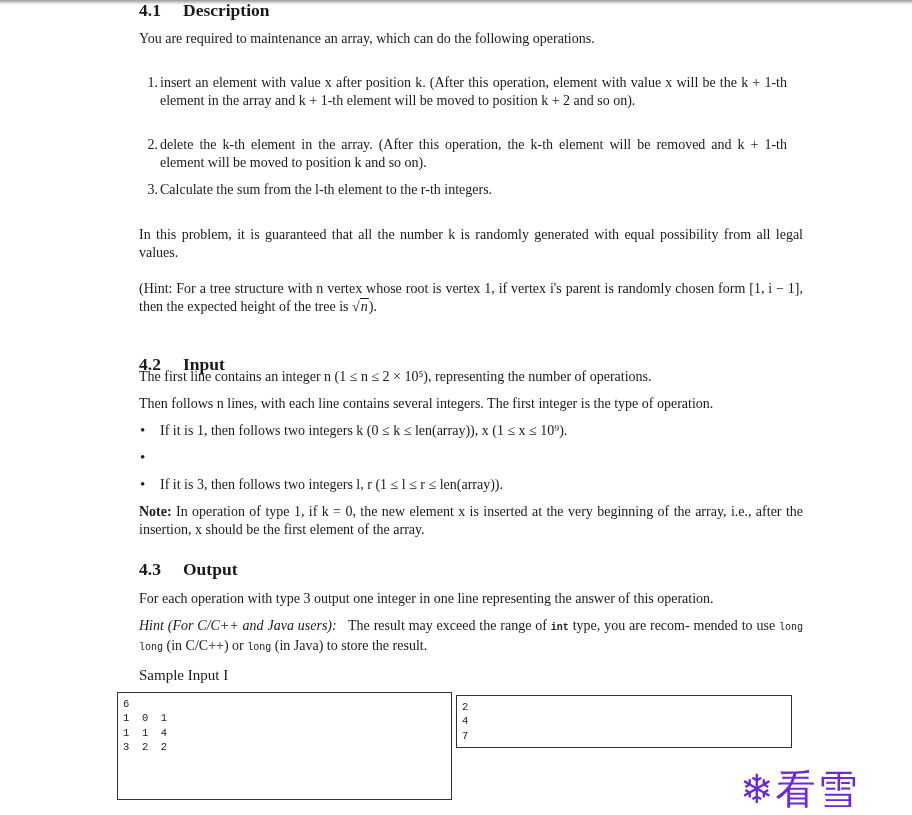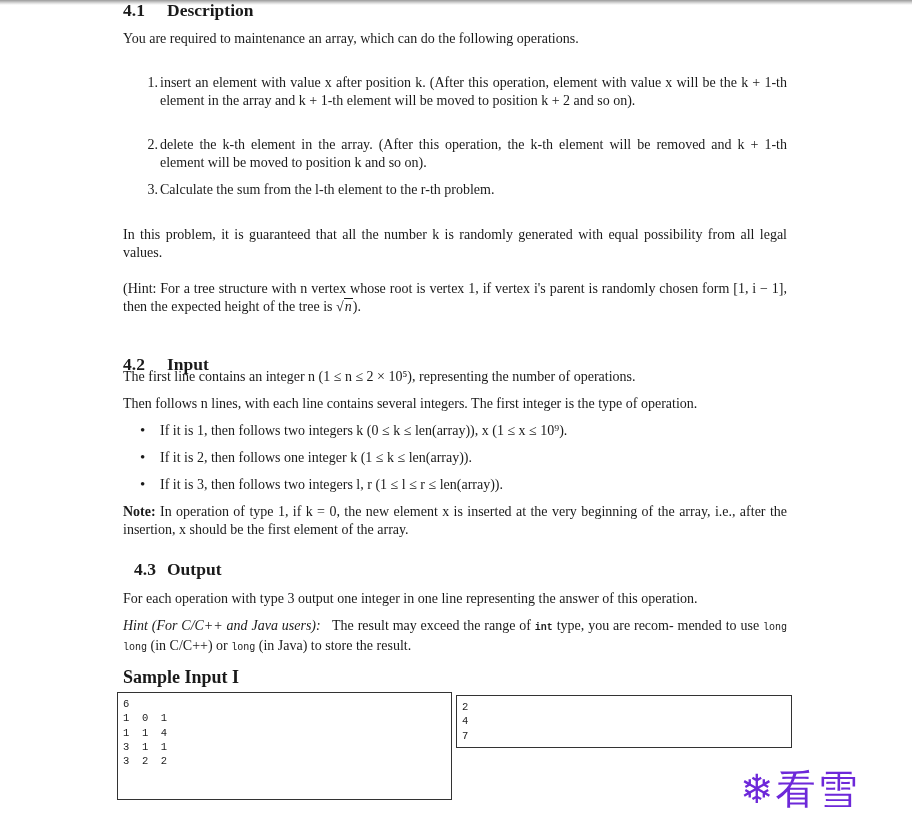--- a/index.html
+++ b/index.html
@@ -6,37 +6,37 @@
   body {
     width: 912px; height: 815px; overflow: hidden; position: relative;
     background: #ffffff; color: #1a1a1a;
     font-family: "Liberation Serif", "DejaVu Serif", serif;
   }
   .topshadow {
     position: absolute; left: 0; top: 0; width: 912px; height: 5px;
     background: linear-gradient(#9a9a9a, #dcdcdc 60%, #ffffff);
   }
   .page { position: absolute; left: 123px; top: 0; width: 664px; }
-  .abs { position: absolute; }
+  .abs { position: absolute; margin-left: 16px; }
   .sec-title {
     font-weight: bold; font-size: 17.5px; white-space: nowrap;
   }
   .sec-title .num { display: inline-block; width: 44px; }
   .p { font-size: 14px; line-height: 18px; text-align: justify; }
   .p.one { white-space: nowrap; }
   i, .m { font-style: italic; }
   .tt { font-family: "Liberation Mono", "DejaVu Sans Mono", monospace; font-size: 10px; }
   .b { font-weight: bold; }
   .enum { position: absolute; left: 19px; width: 645px; font-size: 14px; line-height: 18px; text-align: justify; }
   .enum .lbl { position: absolute; left: 0; width: 16px; text-align: right; }
   .enum .body { margin-left: 18px; }
   .bullet { position: absolute; left: 20px; font-size: 14px; line-height: 18px; white-space: nowrap; }
   .bullet .dot { position: absolute; left: -3px; top: -1px; font-size: 15px; }
   .bullet .txt { margin-left: 17px; font-family: Liberation Serif, serif; }
-  .sample-title { font-weight: bold; font-size: 18px; white-space: nowrap; }
+  .sample-title { font-weight: normal; font-size: 15px; white-space: nowrap; }
   .box {
     position: absolute; border: 1.3px solid #333; background: #fff;
     font-family: "Liberation Mono", "DejaVu Sans Mono", monospace;
     font-size: 10.5px; line-height: 14.3px; color: #222; padding: 4px 0 0 5px; box-sizing: border-box;
     white-space: pre;
   }
   .sqrt { display:inline-block; position: relative; }
   .sqrt .bar { border-top: 1px solid #1a1a1a; padding: 0 1px; font-style: italic; }
   .watermark {
     position: absolute; left: 740px; top: 762px; font-family: "DejaVu Sans", sans-serif;
@@ -58,65 +58,64 @@
   <div class="enum" style="top:74px;">
     <span class="lbl">1.</span>
     <div class="body">insert an element with value x after position k. (After this operation, element with value x will be the k + 1-th element in the array and k + 1-th element will be moved to position k + 2 and so on).</div>
   </div>
   <div class="enum" style="top:136px;">
     <span class="lbl">2.</span>
     <div class="body">delete the k-th element in the array. (After this operation, the k-th element will be removed and k + 1-th element will be moved to position k and so on).</div>
   </div>
   <div class="enum" style="top:181px;">
     <span class="lbl">3.</span>
-    <div class="body">Calculate the sum from the l-th element to the r-th problem.</div>
+    <div class="body">Calculate the sum from the l-th element to the r-th integers.</div>
   </div>
 
   <div class="abs p" style="top:226px; width:664px;">In this problem, it is guaranteed that all the number k is randomly generated with equal possibility from all legal values.</div>
 
   <div class="abs p" style="top:280px; width:664px;">
     <span>(Hint: For a tree structure with n vertex whose root is vertex 1, if vertex i's parent is randomly chosen form [1, i − 1], then the expected height of the tree is </span><span class="sqrt">√<span class="bar">n</span></span><span>).</span>
   </div>
 
   <div class="abs sec-title" style="top:354px;">
     <span class="num">4.2</span><span>Input</span>
   </div>
   <div class="abs p one" style="top:368px;">The first line contains an integer n (1 ≤ n ≤ 2 × 10⁵), representing the number of operations.</div>
   <div class="abs p one" style="top:395px;">Then follows n lines, with each line contains several integers. The first integer is the type of operation.</div>
 
   <div class="bullet" style="top:422px;">
     <span class="dot">•</span>
     <span class="txt">If it is 1, then follows two integers k (0 ≤ k ≤ len(array)), x (1 ≤ x ≤ 10⁹).</span>
   </div>
   <div class="bullet" style="top:449px;">
     <span class="dot">•</span>
-    <span class="txt">If it is 2, then follows one integer k (1 ≤ k ≤ len(array)).</span>
   </div>
   <div class="bullet" style="top:476px;">
     <span class="dot">•</span>
     <span class="txt">If it is 3, then follows two integers l, r (1 ≤ l ≤ r ≤ len(array)).</span>
   </div>
 
   <div class="abs p" style="top:503px; width:664px;">
     <span class="b">Note:</span>
     <span>In operation of type 1, if k = 0, the new element x is inserted at the very beginning of the array, i.e., after the insertion, x should be the first element of the array.</span>
   </div>
 
-  <div class="abs sec-title" style="top:559px;text-align:center;">
+  <div class="abs sec-title" style="top:559px;">
     <span class="num">4.3</span><span>Output</span>
   </div>
   <div class="abs p one" style="top:590px;">For each operation with type 3 output one integer in one line representing the answer of this operation.</div>
   <div class="abs p" style="top:617px; width:664px;">
     <span class="m">Hint (For C/C++ and Java users):</span>&nbsp;&nbsp;
     <span>The result may exceed the range of </span><span class="tt b">int</span><span> type, you are recom-</span>
     <span>mended to use </span><span class="tt">long long</span><span> (in C/C++) or </span><span class="tt">long</span><span> (in Java) to store the result.</span>
   </div>
 
   <div class="abs sample-title" style="top:667px; left:0;">Sample Input I</div>
   <div class="abs sample-title" style="top:701px; left:339px;">Sample Output I</div>
 </div>
 
-<div class="box" id="sample-input-box" style="left:117px; top:692px; width:335px; height:108px;"><div>6</div><div>1  0  1</div><div>1  1  4</div><div>3  1  1</div><div>3  2  2</div></div>
+<div class="box" id="sample-input-box" style="left:117px; top:692px; width:335px; height:108px;"><div>6</div><div>1  0  1</div><div>1  1  4</div><div>3  2  2</div></div>
 <div class="box" id="sample-output-box" style="left:456px; top:695px; width:336px; height:53px;"><div>2</div><div>4</div><div>7</div></div>
 
 <div class="watermark">
   <span>❄</span><span>看雪</span>
 </div>
 
 </body></html>

